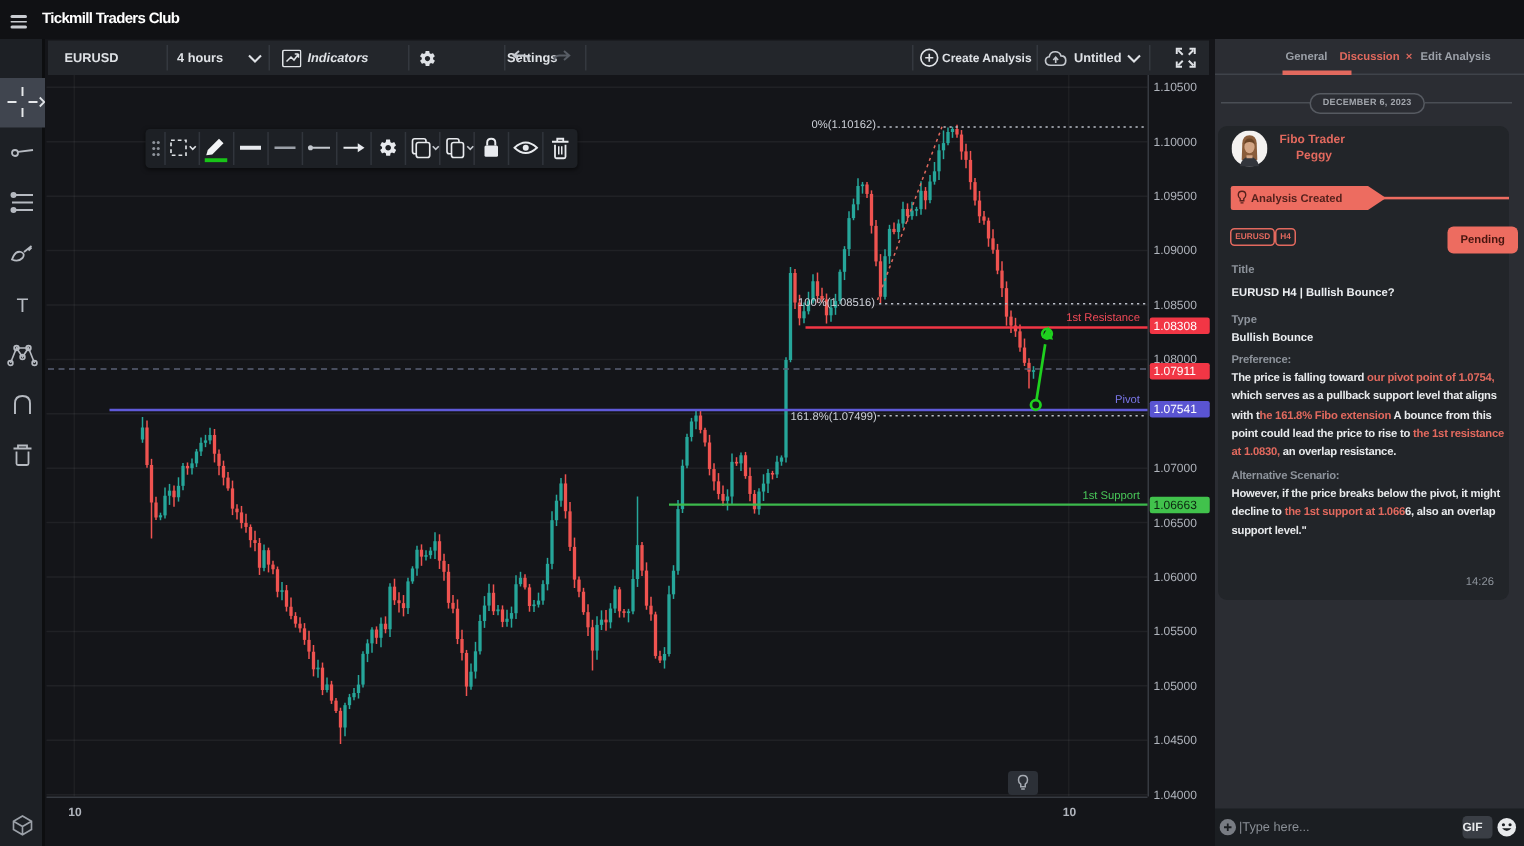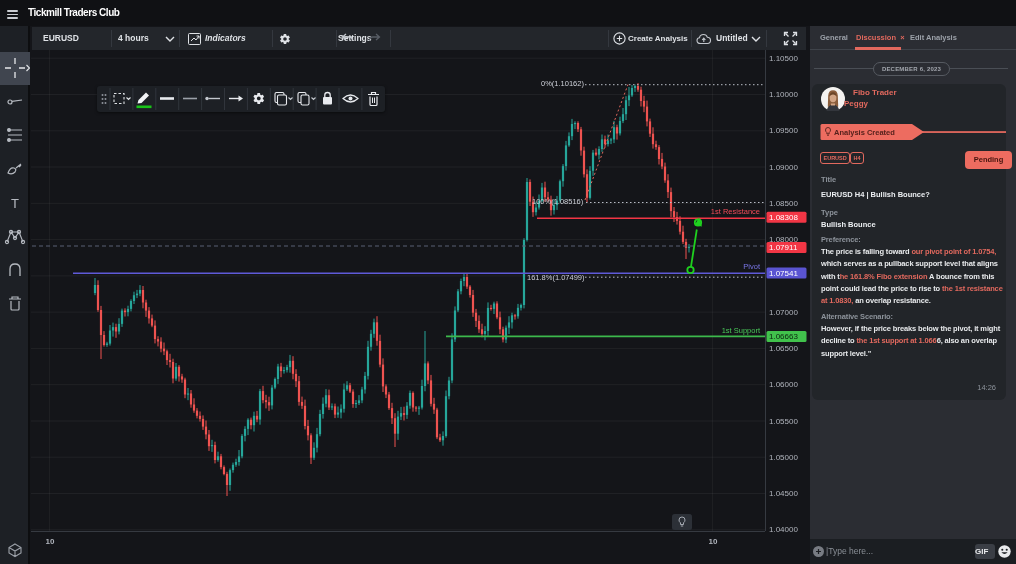--- a/index.html
+++ b/index.html
@@ -15,21 +15,21 @@
 #xptxt { position:absolute; left:121px; top:5px; color:#f2f3f5; font-size:8px; font-weight:bold; letter-spacing:-0.1px; }
 
 
 #tbrow { position:absolute; left:32px; top:27px; width:774px; height:23px; background:#23262b; }
 .vsep { position:absolute; top:3px; height:17px; width:1px; background:#34383f; }
 .tbtxt { position:absolute; top:0; height:23px; line-height:23px; color:#dfe2e6; font-size:8.5px; font-weight:bold; }
 
 
 #rpanel { position:absolute; left:810px; top:26px; width:206px; height:538px; background:#2b2d33; }
 #tabs { position:absolute; left:0; top:0; width:208px; height:24px; border-bottom:1px solid #3f434a; }
-.tab { position:absolute; top:0; height:24px; line-height:24px; font-size:7.5px; font-weight:bold; color:#9ca1a9; }
+.tab { position:absolute; top:0; height:24px; line-height:24px; font-size:7.5px; font-weight:bold; color:#9ca1a9;margin-left:37px; }
 #card { position:absolute; left:2px; top:58px; width:194px; height:316px; background:#222529; border-radius:6px; }
 .sal { color:#e2695e; }
 .gr { color:#8d939b; }
 #para { position:absolute; left:9px; top:150px; width:186px; font-size:7.5px; font-weight:bold; color:#e8eaec;
   line-height:12.2px; white-space:nowrap; letter-spacing:-0.15px; }
 .chip { position:absolute; top:0; height:12px; border:1px solid #e2695e; border-radius:3px; color:#e2695e;
   font-size:5.5px; font-weight:bold; line-height:10px; padding:0 2.5px; }
 #inputbar { position:absolute; left:0; top:513px; width:208px; height:25px; background:#1b1e22; }
 
 .axt { font-size:8px; fill:#b0b4bc; font-family:"Liberation Sans",sans-serif; }
@@ -710,21 +710,21 @@
 
     <svg width="24" height="24" viewBox="0 0 24 24" style="position:absolute;left:9px;top:3px;">
       <circle cx="12" cy="12" r="12" fill="#f4f2f0"></circle>
       <path d="M7.2 8.5 Q7.6 3.2 12 3.2 Q16.4 3.2 16.8 8.5 L17.2 19.5 L14.5 21 L9.5 21 L6.8 19.5 Z" fill="#8a5d3b"></path>
       <path d="M5.5 24 Q7 17.5 12 17.5 Q17 17.5 18.5 24 Z" fill="#33363c"></path>
       <ellipse cx="12" cy="10.8" rx="3.4" ry="4.4" fill="#d2a585"></ellipse>
       <path d="M10 16.5 L14 16.5 L14 18.5 L10 18.5 Z" fill="#d2a585"></path>
       <path d="M8.5 9.2 Q8.8 5.3 12 5.3 Q15.2 5.3 15.5 9.2 Q13.8 7.5 12 7.6 Q10.2 7.5 8.5 9.2 Z" fill="#6b4527"></path>
     </svg>
     <div class="sal" style="position:absolute;left:41px;top:3.5px;font-size:8px;font-weight:bold;">Fibo Trader</div>
-    <div class="sal" style="position:absolute;left:32px;top:14.5px;font-size:8px;font-weight:bold;">Peggy</div>
+    <div class="sal" style="position:absolute;left:52px;top:14.5px;font-size:8px;font-weight:bold;">Peggy</div>
 
     <svg width="186" height="18" viewBox="0 0 186 18" style="position:absolute;left:8px;top:39px;">
       <path d="M2 1 L92 1 L104 9 L92 17 L2 17 Q0.5 17 0.5 15.5 L0.5 2.5 Q0.5 1 2 1 Z" fill="#ed6c60"></path>
       <rect x="102" y="8.2" width="84" height="1.7" fill="#ed6c60"></rect>
       <path d="M8 4.5 Q10.5 4.5 10.5 7 Q10.5 8.6 9.2 9.4 L9.2 10.8 L6.8 10.8 L6.8 9.4 Q5.5 8.6 5.5 7 Q5.5 4.5 8 4.5 Z M7 12.2 L9 12.2" stroke="#55211c" stroke-width="0.9" fill="none"></path>
       <text x="14" y="11.5" font-size="7.5" font-weight="bold" fill="#55211c" font-family="Liberation Sans">Analysis Created</text>
     </svg>
 
     <div class="chip" style="left:8px;top:68px;">EURUSD</div>
     <div class="chip" style="left:38px;top:68px;">H4</div>

